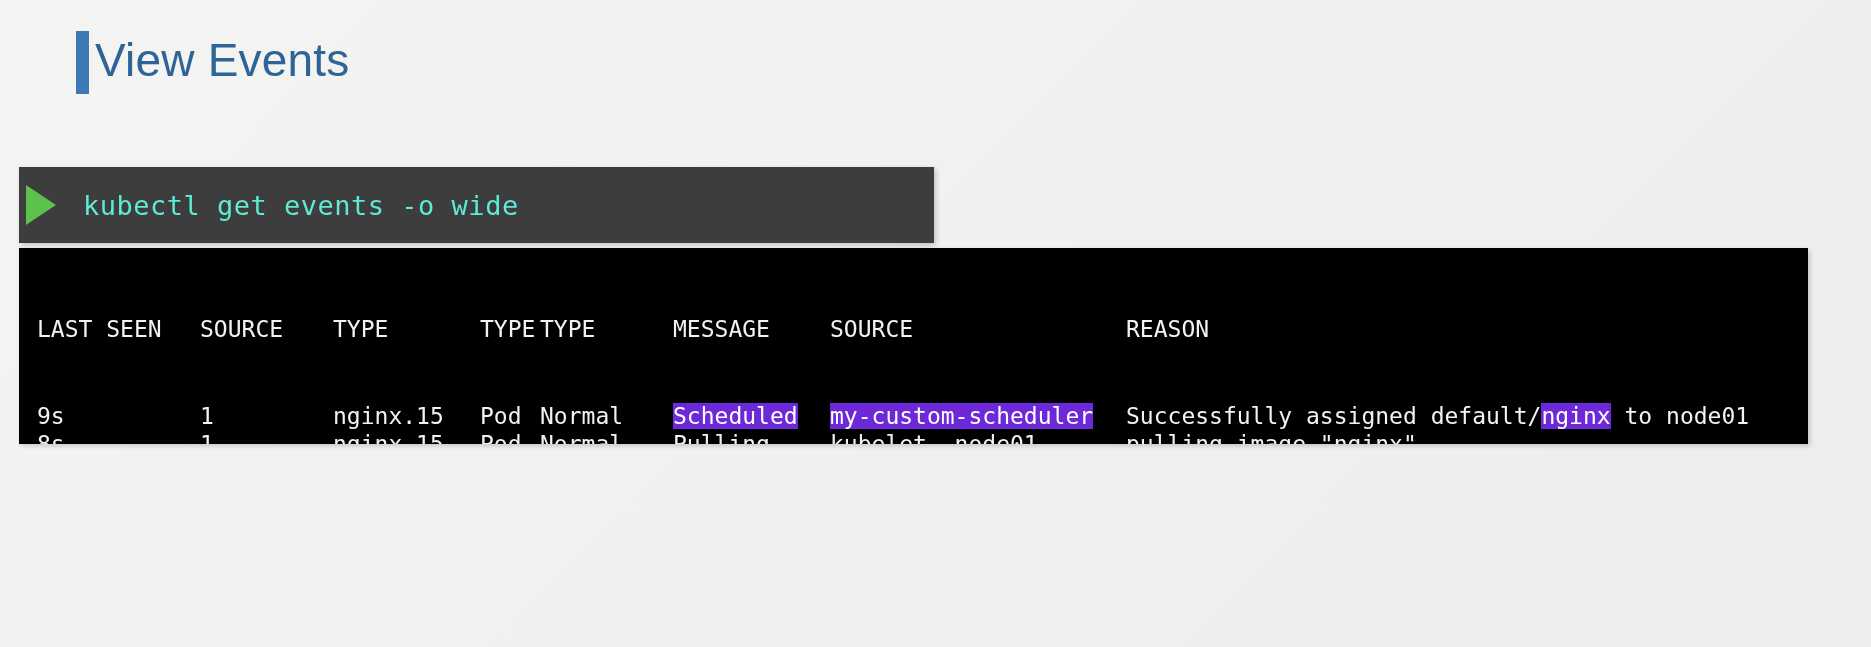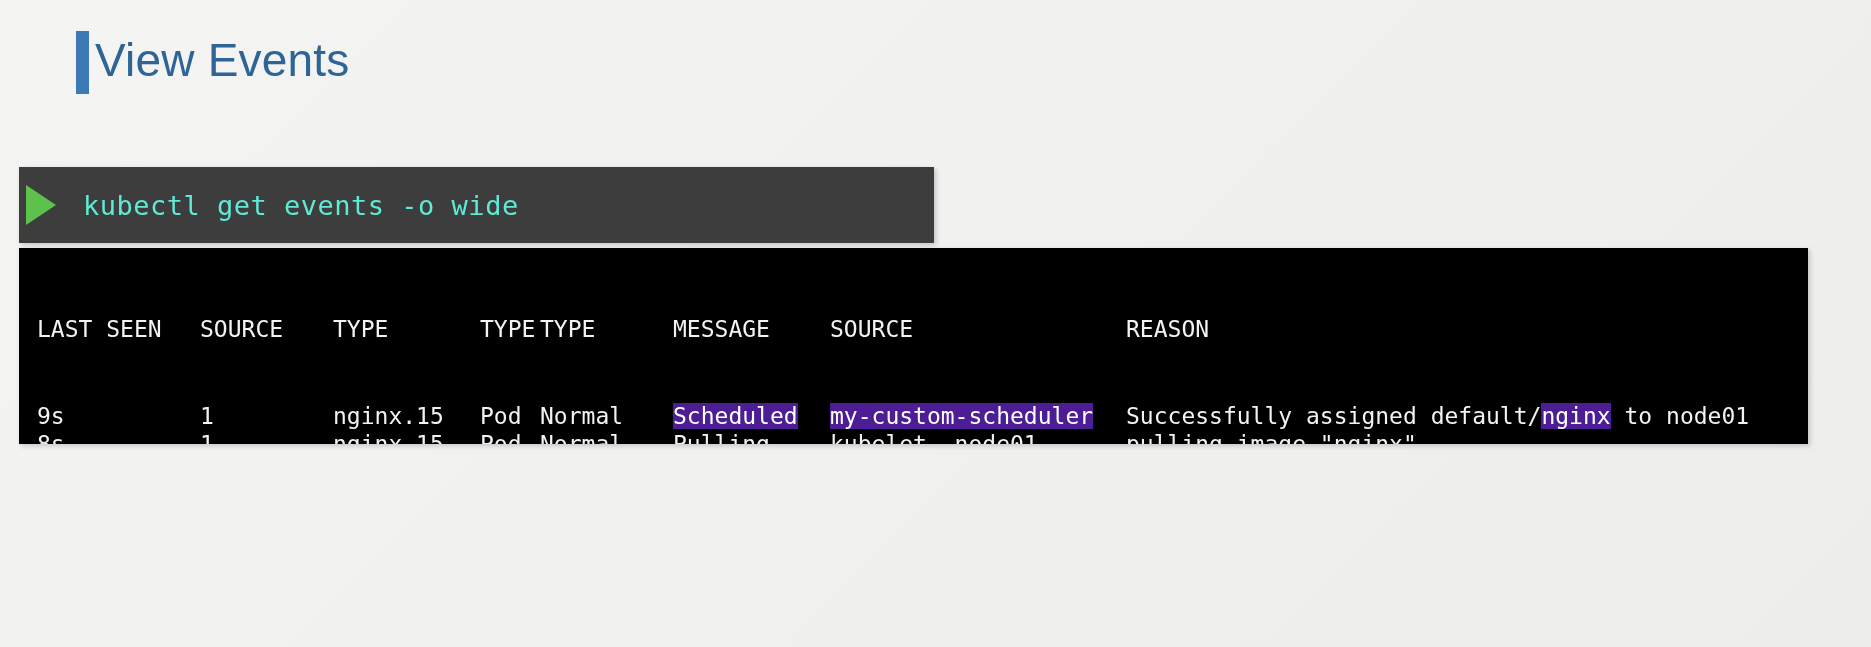--- a/index.html
+++ b/index.html
@@ -99,21 +99,21 @@
   .c-lastseen { width: 163px; }
   .c-count    { width: 133px; }
   .c-name     { width: 147px; }
   .c-kind     { width: 60px;  }
   .c-type     { width: 133px; }
   .c-reason   { width: 157px; }
   .c-source   { width: 296px; }
   .c-message  { width: auto;  }
 
   .hl {
-    background: #4c1d95;
+    background: #6d28d9;
     color: #ffffff;
   }
 </style>
 </head>
 <body>
 
 <div class="title-block">
   <div class="title-accent"></div>
   <div class="title-text">View Events</div>
 </div>

